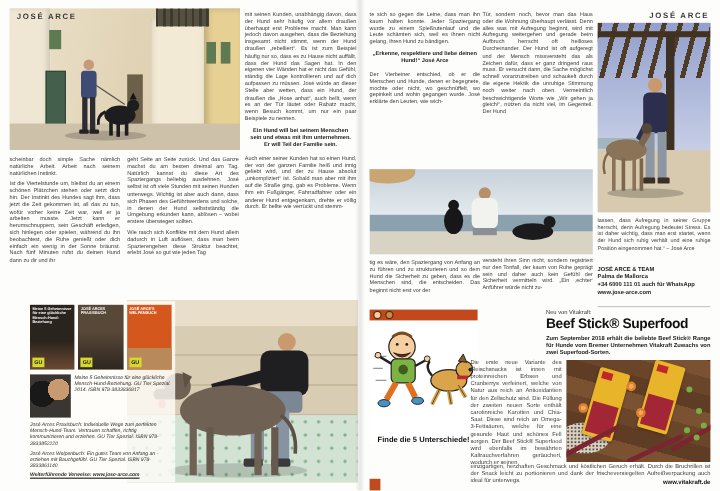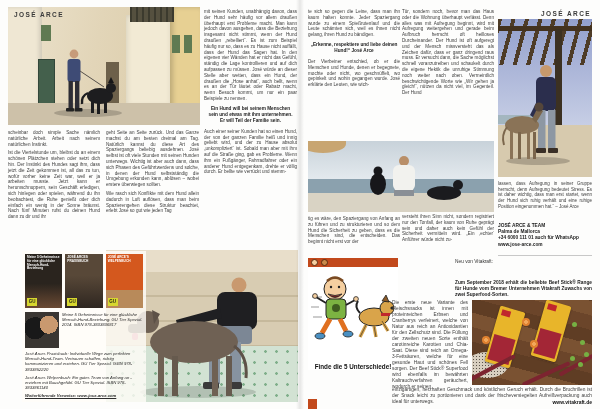--- a/index.html
+++ b/index.html
@@ -317,20 +317,21 @@
       <rect x="73" y="46" width="9" height="3" fill="#c0272d"></rect>
       <path d="M52 46 q-6 -6 -2 -12" stroke="#222" stroke-width="2" fill="none"></path>
       <path d="M58 58 L52 70 M66 59 L68 70 M74 54 L80 64" stroke="#d9a44a" stroke-width="3.4"></path>
       <path d="M58 58 L52 70 M66 59 L68 70 M74 54 L80 64" stroke="#222" stroke-width="0.6" fill="none"></path>
     </svg>
     <div class="puzzle-caption">Finde die 5 Unterschiede!</div>
   </div>
   <div class="corner-orange"></div>
 
   <div class="kicker">Neu von Vitakraft:</div>
+  <div class="ad-title">Beef Stick® Superfood</div>
   <div class="ad-intro">Zum September 2018 erhält die beliebte Beef Stick® Range für Hunde vom Bremer Unternehmen Vitakraft Zuwachs von zwei Superfood-Sorten.</div>
   <div class="ad-body">Die erste neue Variante des Fleischsnacks ist innen mit proteinreichen Erbsen und Cranberrys verfeinert, welche von Natur aus reich an Antioxidantien für den Zellschutz sind. Die Füllung der zweiten neuen Sorte enthält carotinreiche Karotten und Chia-Saat. Diese sind reich an Omega-3-Fettsäuren, welche für eine gesunde Haut und schönes Fell sorgen. Der Beef Stick® Superfood wird ebenfalls im bewährten Kaltrauchverfahren geräuchert, wodurch er seinen</div>
 
   <div class="photo product">
     <div class="chia"></div>
     <div class="pack p1">
       <span class="logo"></span>
       <span class="band"></span>
     </div>
     <div class="pack p2">

